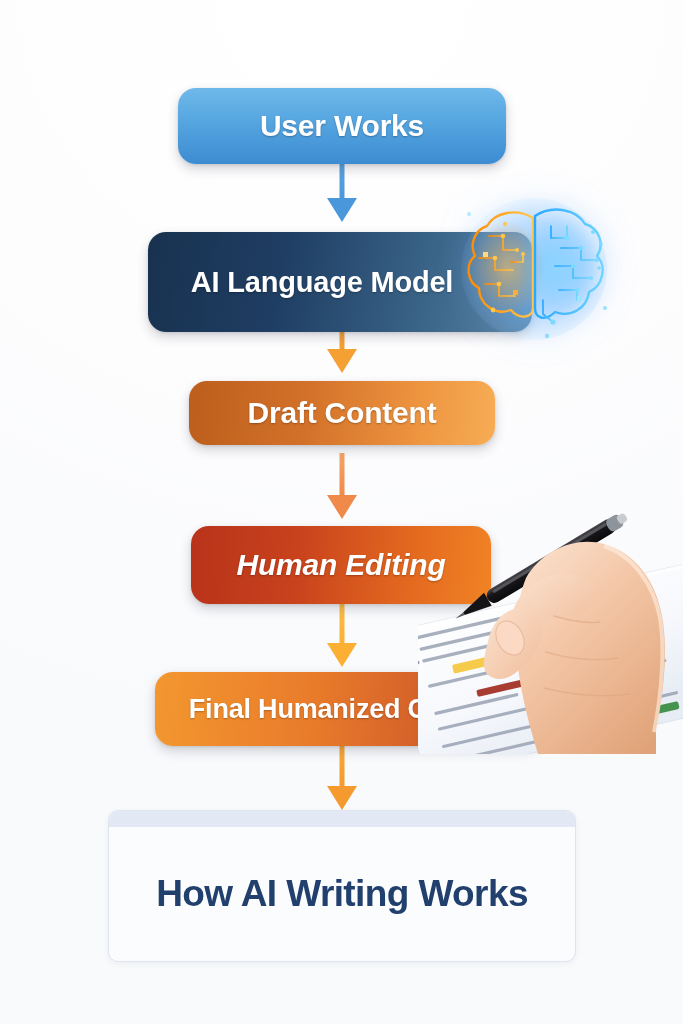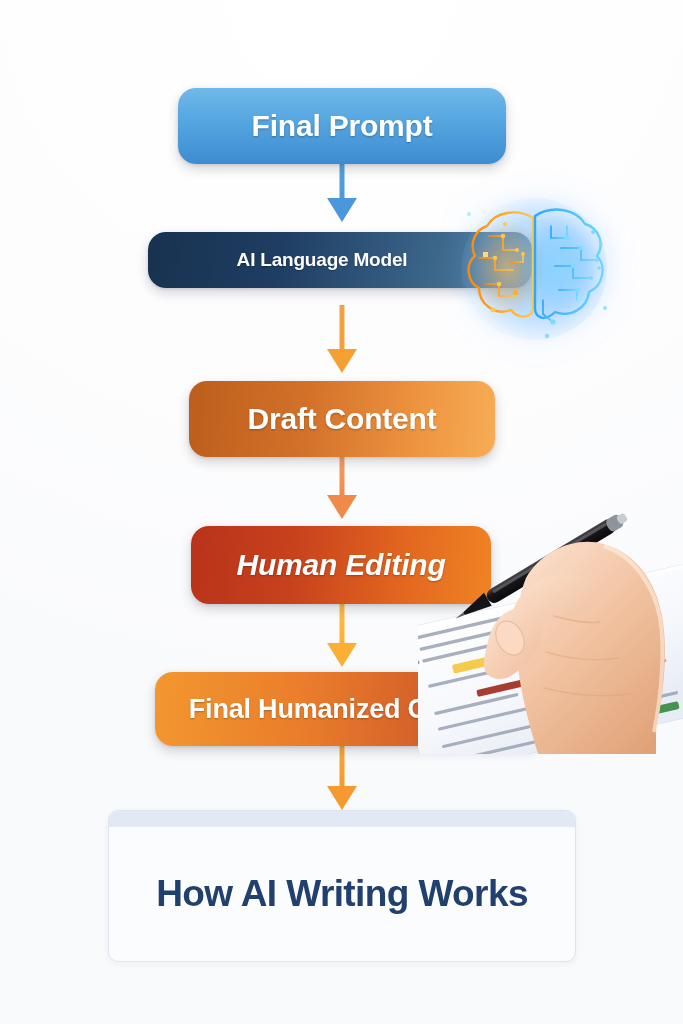--- a/index.html
+++ b/index.html
@@ -34,28 +34,28 @@
   }
 
   
   #node-user-prompt {
     left:178px; top:88px; width:328px; height:76px;
     font-size:30px;
     background:linear-gradient(180deg,#6FB9EA 0%,#55A5E0 45%,#3D8CD2 100%);
   }
   
   #node-ai-model {
-    left:148px; top:232px; width:384px; height:56px;
-    font-size:19px;
+    left:148px; top:232px; width:384px; height:100px;
+    font-size:29px;
     padding-right:36px;
     background:linear-gradient(100deg,#18314F 0%,#1F3E63 35%,#3A6488 72%,#5E86A6 100%);
   }
   
   #node-draft {
-    left:189px; top:381px; width:306px; height:76px;
+    left:189px; top:381px; width:306px; height:64px;
     font-size:30px;
     background:linear-gradient(95deg,#BC5E1C 0%,#D4722A 40%,#EE9540 75%,#F7AC55 100%);
   }
   
   #node-human-editing {
     left:191px; top:526px; width:300px; height:78px;
     font-size:30px;
     background:linear-gradient(95deg,#B8331A 0%,#C8421D 35%,#E2661F 70%,#F08324 100%);
     font-style:italic;
   }
@@ -157,21 +157,21 @@
     overflow:hidden;
   }
   #hand-scene svg { display:block; }
 </style>
 </head>
 <body>
 
 <div id="canvas">
 
   <div class="node" id="node-user-prompt">
-    <span>Final Prompt</span>
+    <span>User Works</span>
   </div>
 
   <div class="arrow" id="arrow-1">
     <div class="stem"></div>
     <div class="head"></div>
   </div>
 
   <div class="node" id="node-ai-model">
     <span>AI Language Model</span>
   </div>

